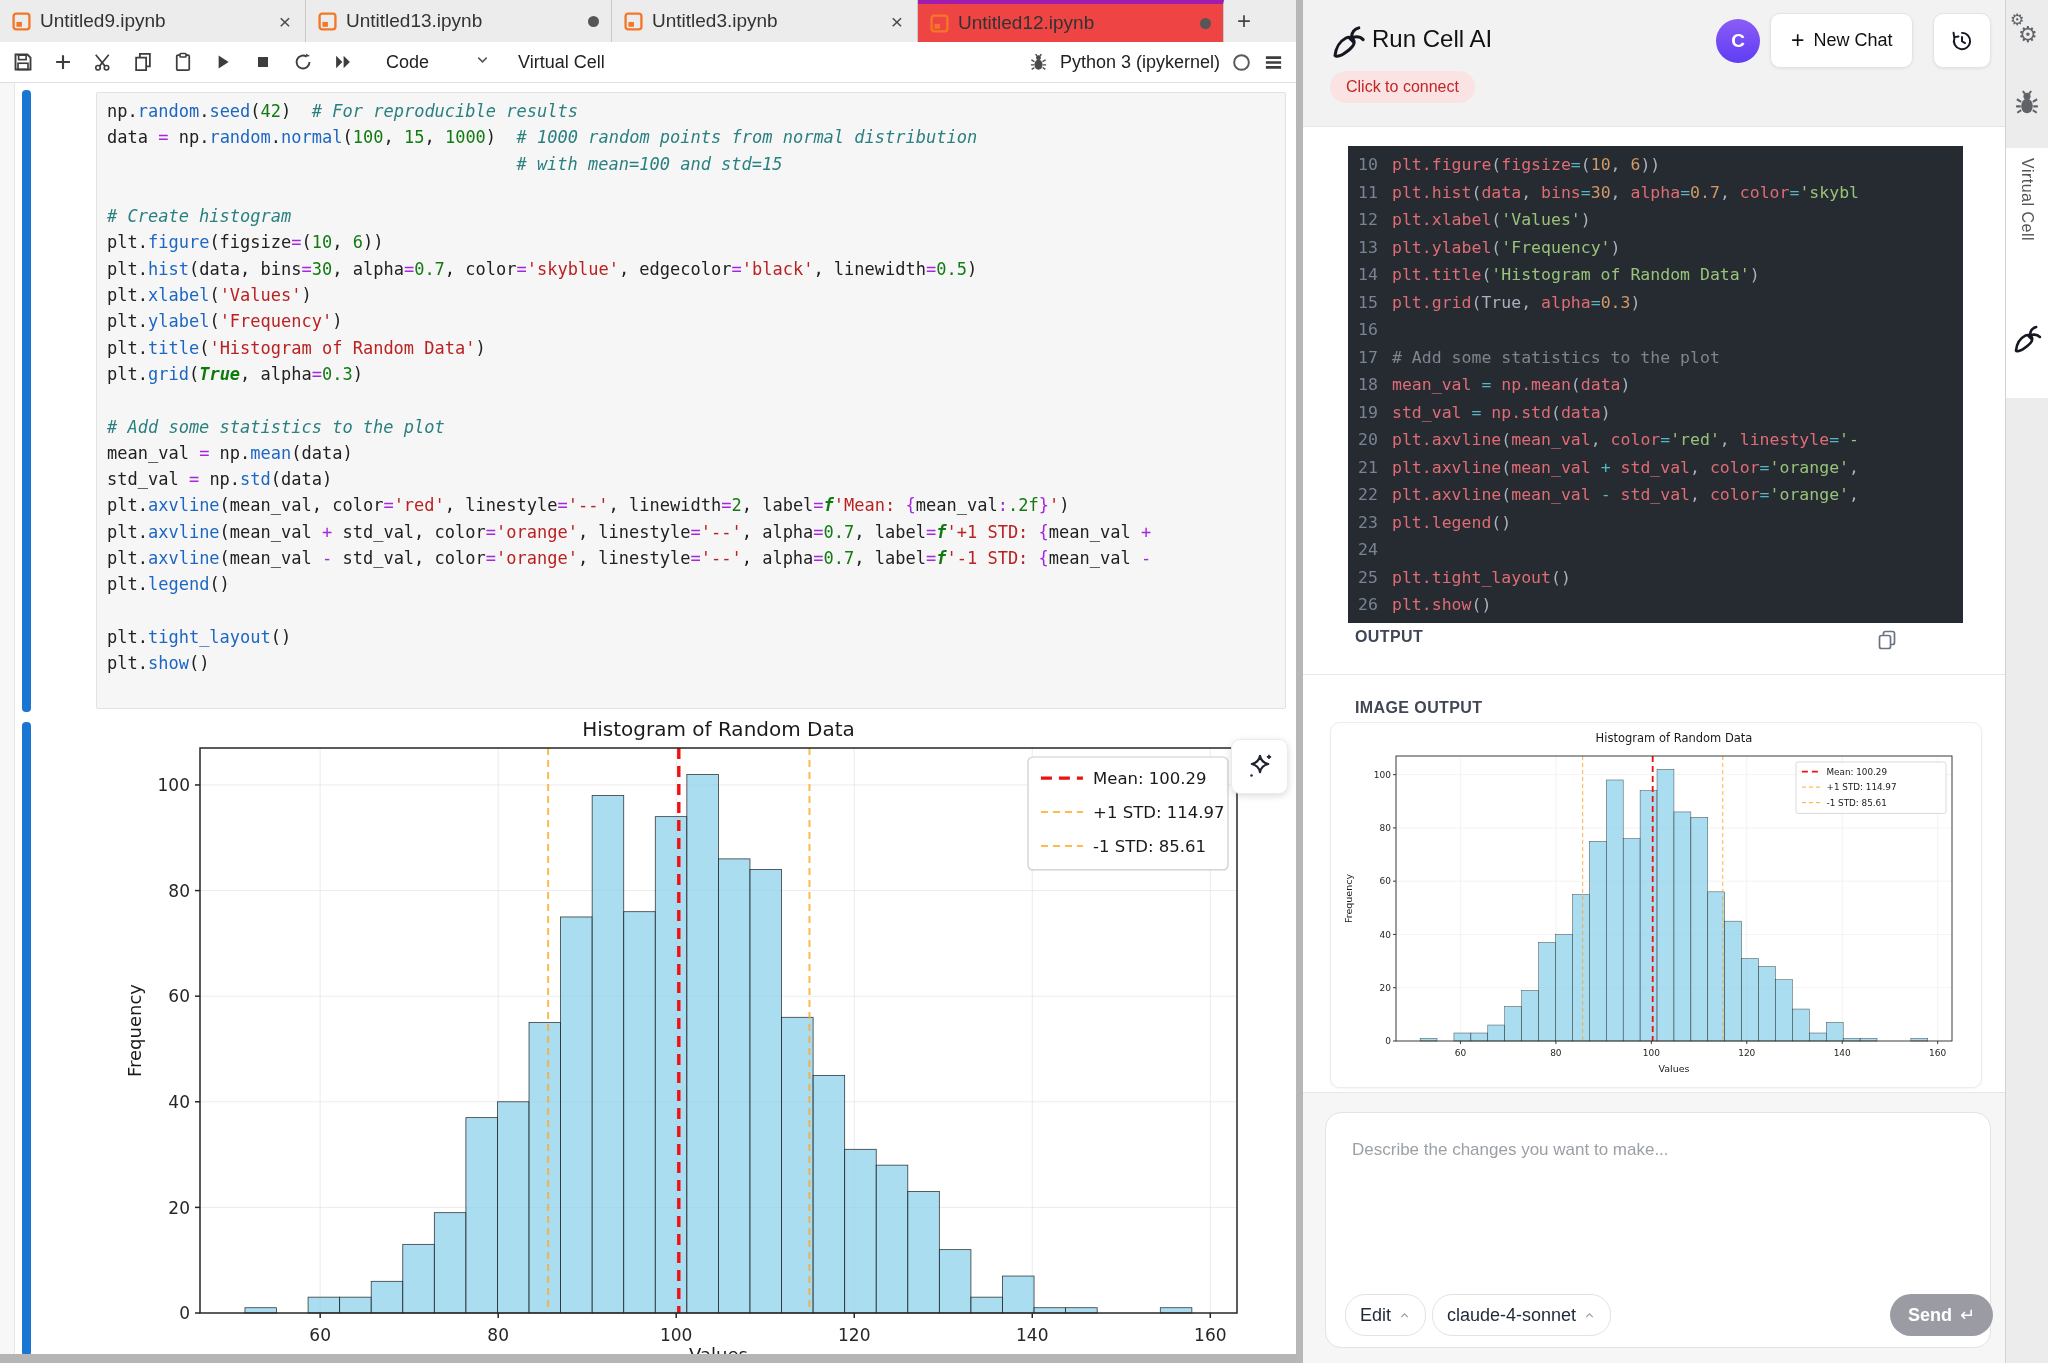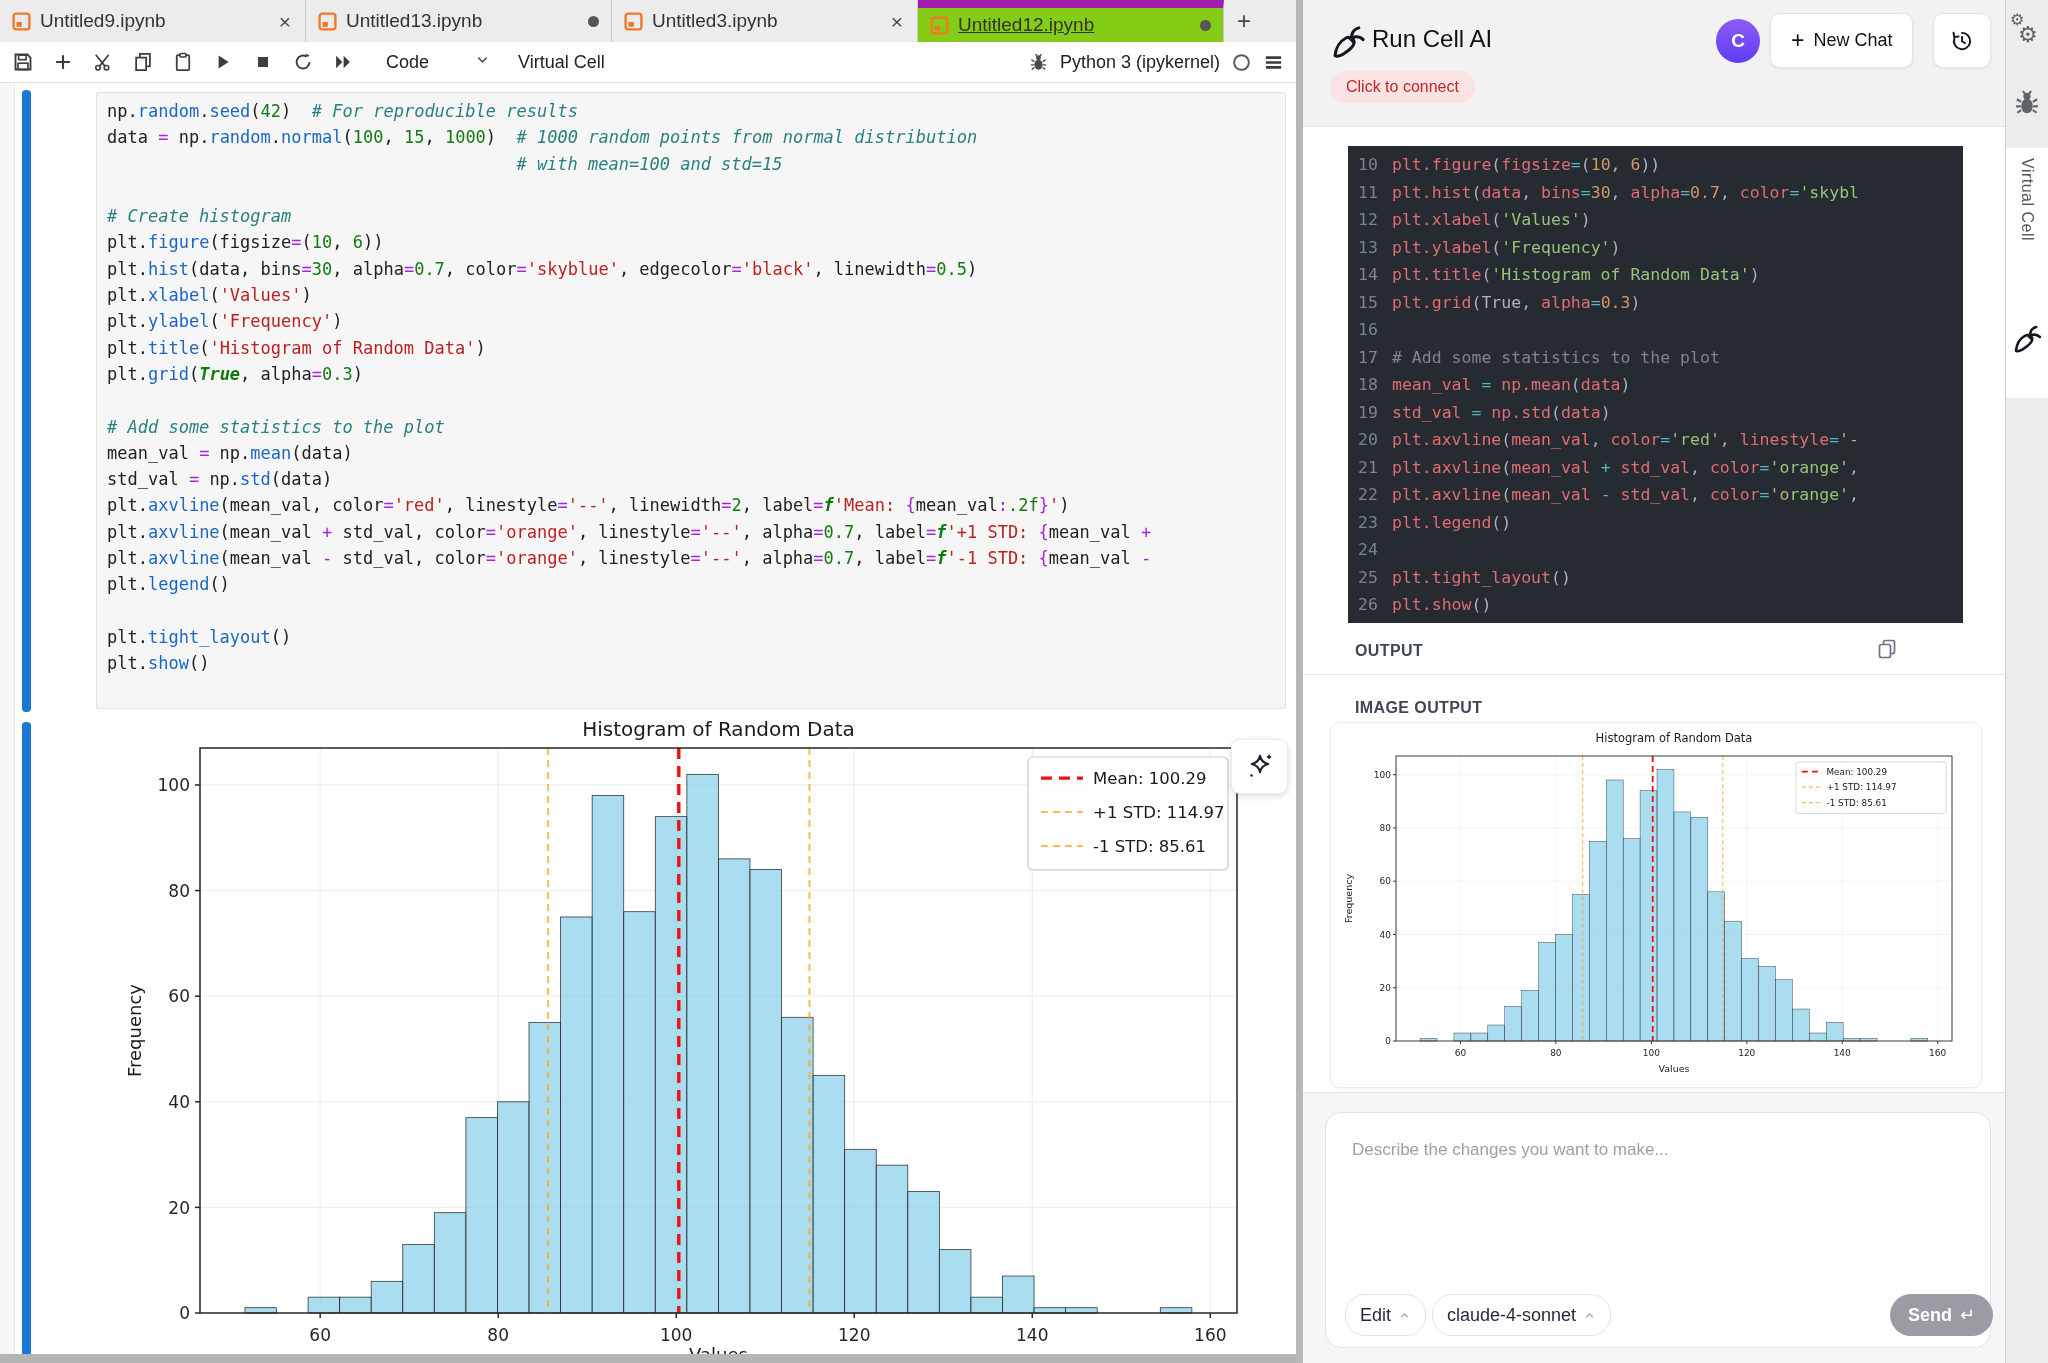--- a/index.html
+++ b/index.html
@@ -4,21 +4,21 @@
 <style>
   html,body{margin:0;padding:0;background:#ffffff;}
   body{width:2048px;height:1363px;position:relative;overflow:hidden;
        font-family:"Liberation Sans","DejaVu Sans",sans-serif;color:#1f2937;}
   .abs{position:absolute;}
 
   
   #tabbar{left:0;top:0;width:1296px;height:42px;background:#ececec;border-bottom:1px solid #c9c9c9;display:flex;align-items:stretch;}
   .tab{width:306px;display:flex;align-items:center;gap:9px;padding:0 12px;box-sizing:border-box;
        border-right:1px solid #c9c9c9;background:#ececec;font-size:19px;color:#333;position:relative;cursor:pointer;}
-  .tab.active{background:#84cc16;border-top:8px solid #a21caf;text-decoration:underline;}
+  .tab.active{background:#ef4444;border-top:4px solid #a21caf;}
   .tab .lbl{flex:1;white-space:nowrap;overflow:hidden;}
   .tab .closex{font-size:21px;color:#4b4b4b;line-height:1;padding:0 2px;}
   .tab .dirty{width:11px;height:11px;border-radius:50%;background:#565656;}
   #newtab{width:40px;display:flex;align-items:center;justify-content:center;font-size:24px;color:#444;}
 
   
   #toolbar{left:0;top:42px;width:1296px;height:41px;background:#ffffff;border-bottom:1px solid #e0e0e0;
            display:flex;align-items:center;padding:0 12px;box-sizing:border-box;gap:18px;}
   .tbi{width:22px;height:22px;display:flex;align-items:center;justify-content:center;}
   .tbi svg{display:block;}
@@ -73,21 +73,21 @@
            box-shadow:0 1px 3px rgba(0,0,0,.07);display:flex;align-items:center;gap:9px;font-size:18px;color:#111;}
   #histbtn{left:1933px;top:13px;width:56px;height:53px;background:#fff;border:1px solid #e4e4e7;border-radius:10px;
            box-shadow:0 1px 3px rgba(0,0,0,.07);display:flex;align-items:center;justify-content:center;}
 
   #rpwhite{left:1303px;top:127px;width:702px;height:966px;background:#ffffff;}
   #darkcode{left:1348px;top:146px;width:615px;height:477px;background:#262a31;overflow:hidden;padding-top:5px;box-sizing:border-box;}
   #darkcode .cl{font-size:16.5px;line-height:27.5px;display:flex;}
   #darkcode .ln{color:#7a8494;width:34px;flex:0 0 34px;padding-left:10px;}
   #darkcode .lc{white-space:pre;}
 
-  #outrow{left:1303px;top:628px;width:644px;height:46px;display:flex;align-items:center;background:#fff;}
+  #outrow{left:1303px;top:628px;width:644px;height:46px;display:flex;background:#fff;}
   .sechdr{font-size:16px;font-weight:bold;color:#3f4754;letter-spacing:.4px;margin-left:52px;}
   #copybtn{margin-left:auto;margin-right:48px;}
   #outdiv{left:1303px;top:674px;width:702px;height:1px;background:#e8e8ea;}
   #imgrow{left:1303px;top:690px;width:702px;height:36px;display:flex;align-items:center;background:#fff;}
 
   #plotcard{left:1330px;top:722px;width:650px;height:364px;background:#fff;border:1px solid #ededef;border-radius:10px;
             box-shadow:0 1px 3px rgba(0,0,0,.05);}
   #rpwhitebottomline{left:1303px;top:1092px;width:702px;height:1px;background:#e6e6e8;}
 
   

